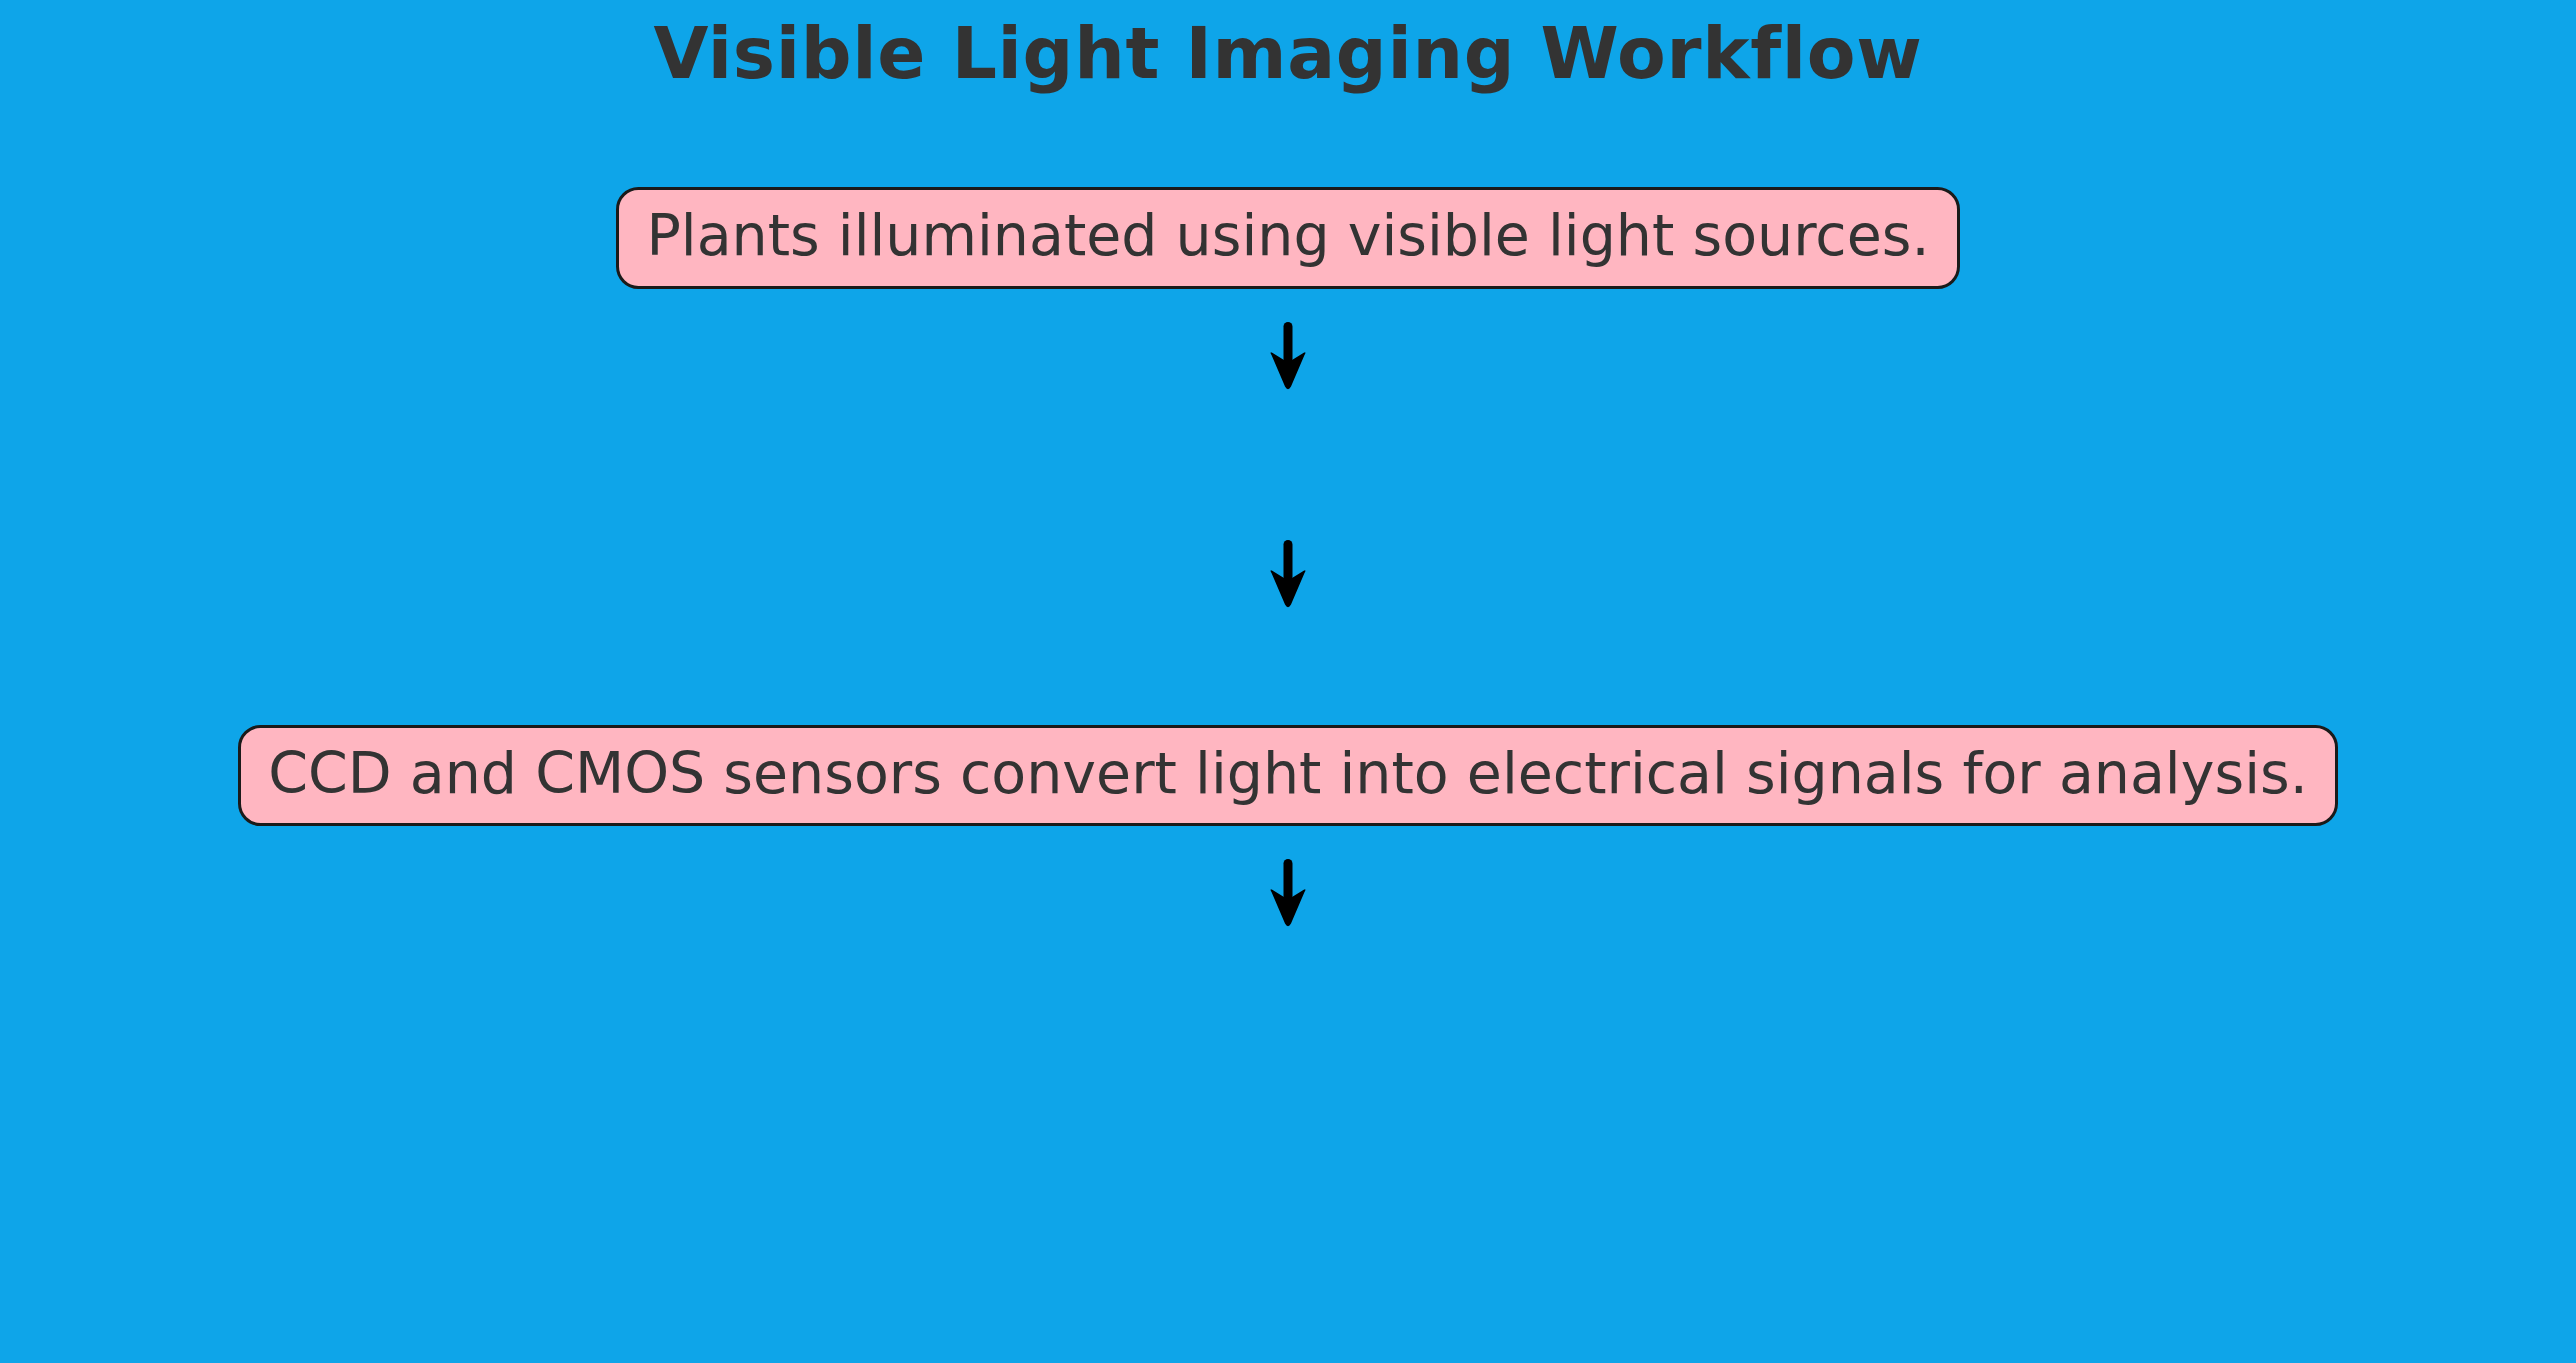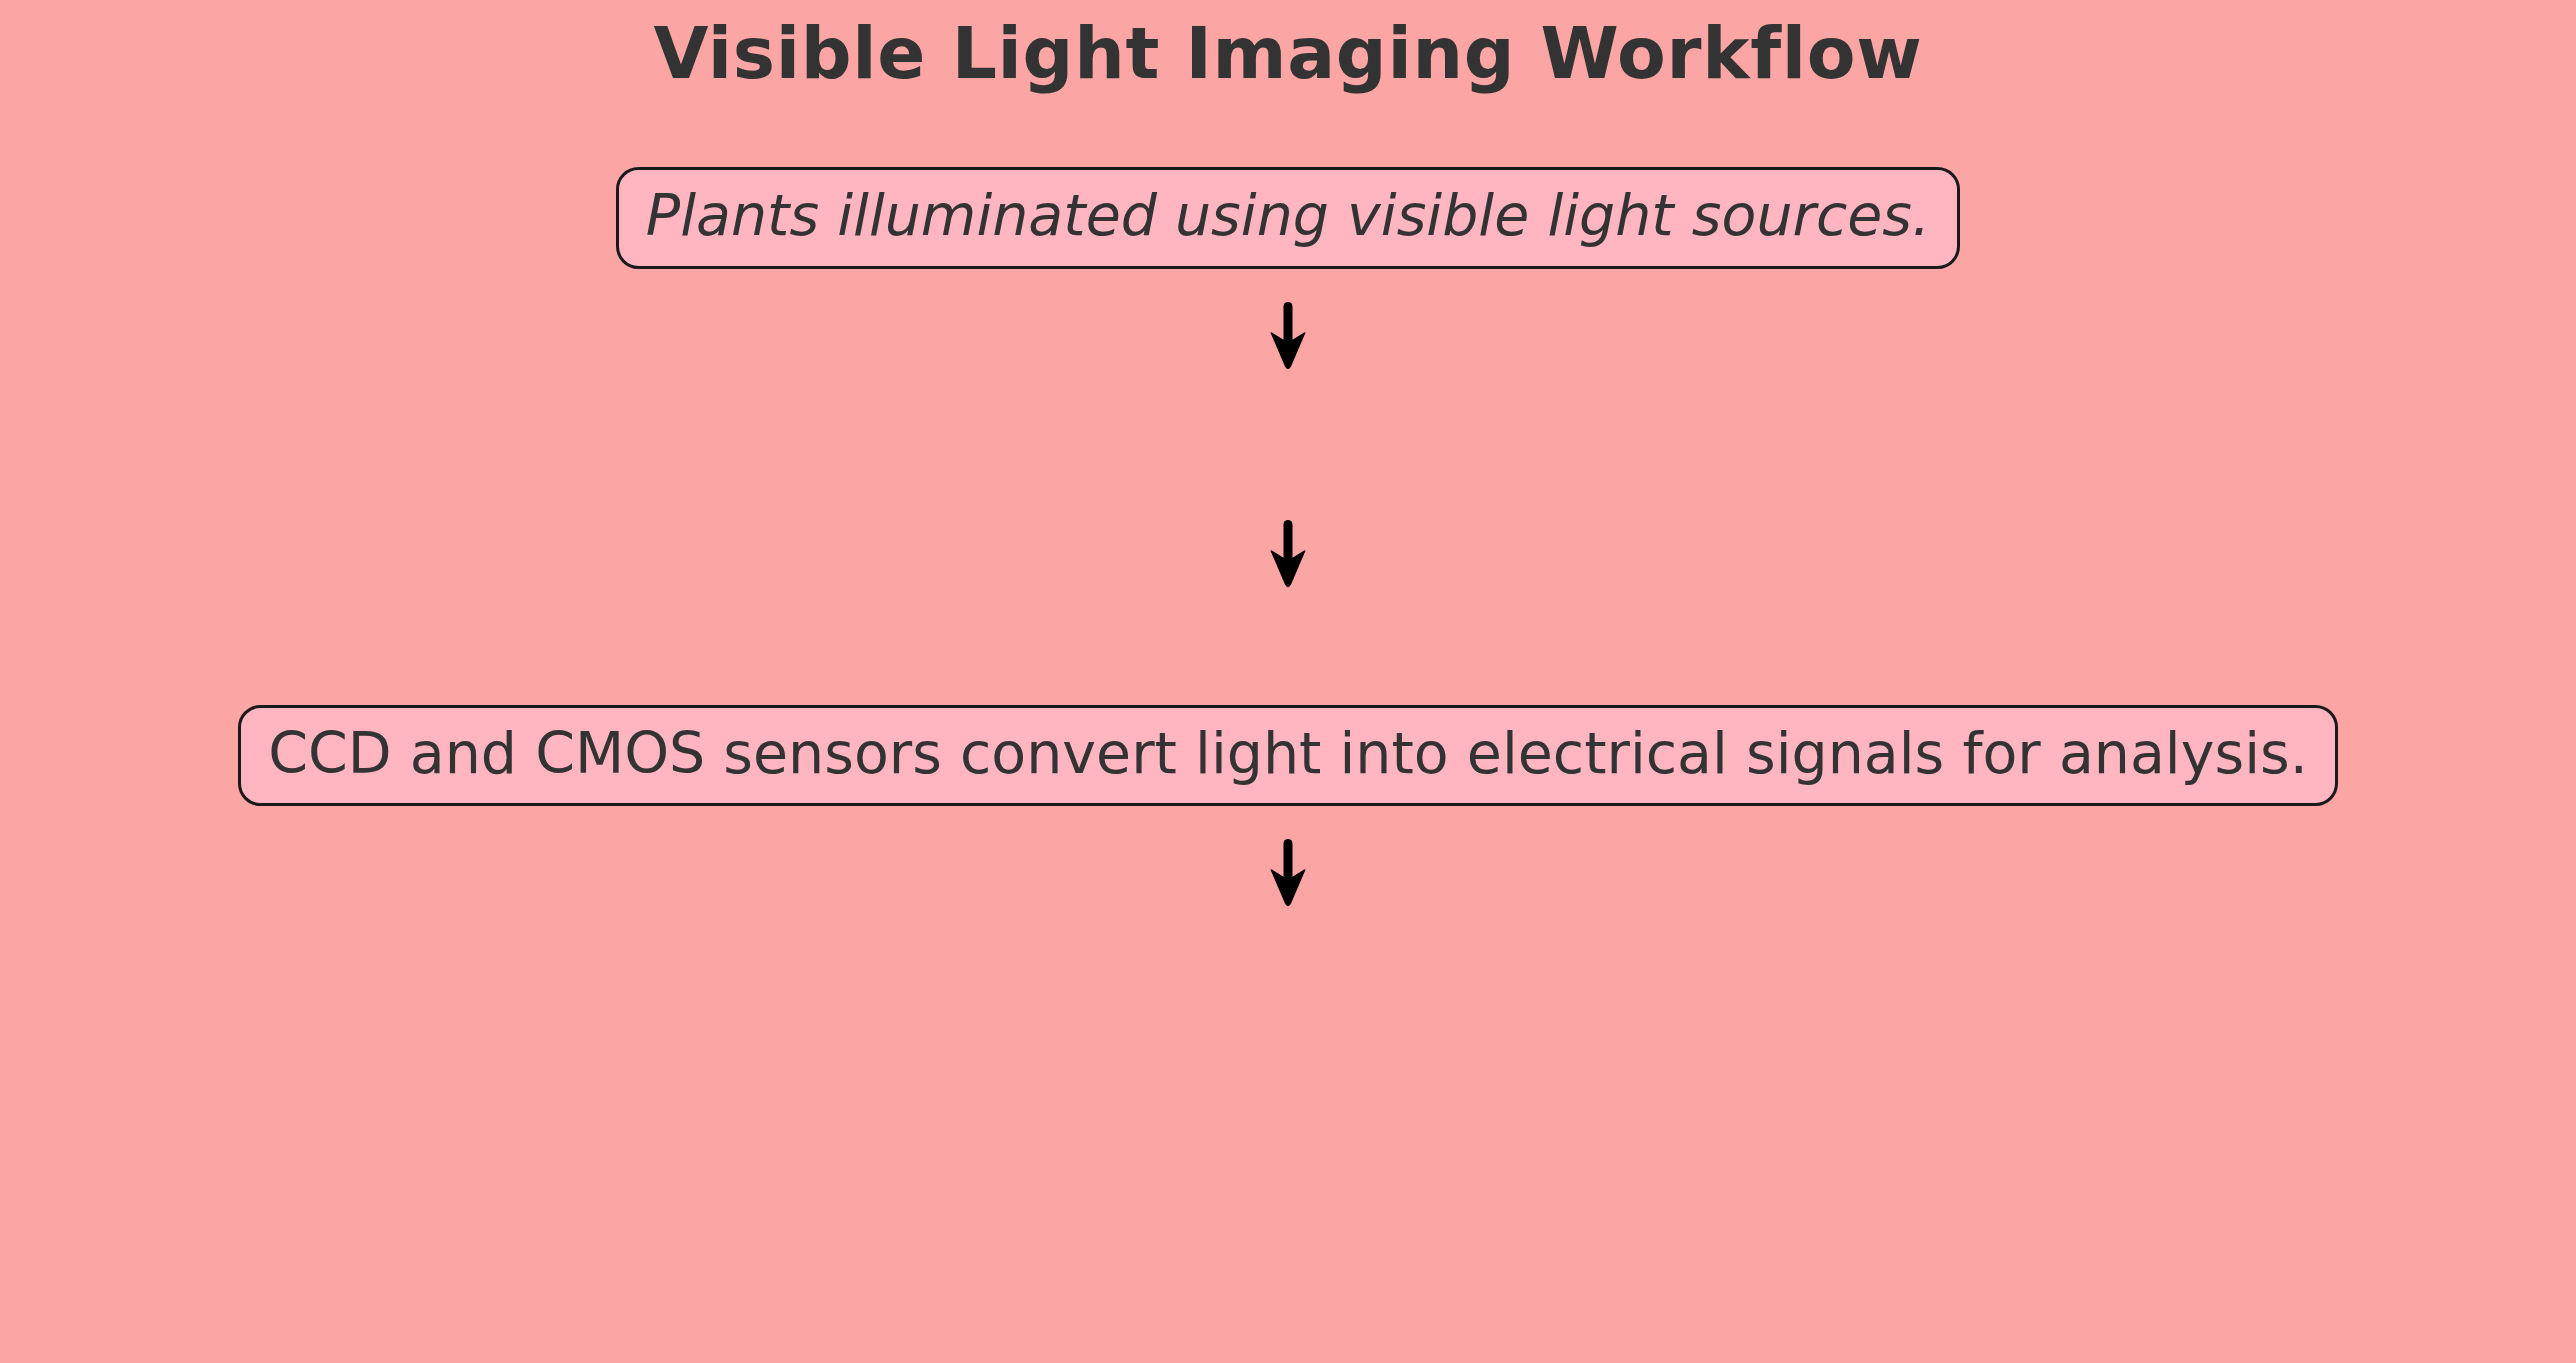--- a/index.html
+++ b/index.html
@@ -5,21 +5,21 @@
   * { margin: 0; padding: 0; box-sizing: border-box; }
   html, body { background: #ffffff; }
   body {
     font-family: "DejaVu Sans", "Liberation Sans", sans-serif;
     color: #333333;
   }
   .canvas {
     position: relative;
     width: 2576px;
     height: 1363px;
-    background: #fca5a5;
+    background: #0ea5e9;
     overflow: hidden;
     display: flex;
     flex-direction: column;
     align-items: center;
   }
   .diagram-title {
     margin-top: 13.4px;
     font-size: 71px;
     font-weight: bold;
     line-height: 1.15;
@@ -38,22 +38,21 @@
     border: 3.7px solid #1a1a1a;
     border-radius: 22.4px;
     padding: 16.4px 27px 19.4px 27px;
     font-size: 57px;
     line-height: 1.05;
     color: #333333;
     white-space: nowrap;
     text-align: center;
   }
   .flow-node.first {
-    margin-top: 72px;
-    font-style: italic;
+    margin-top: 92px;
   }
   .arrow {
     margin-top: 33px;
     margin-bottom: 116px;
     width: 42px;
     height: 69px;
     display: block;
   }
 </style>
 </head>

